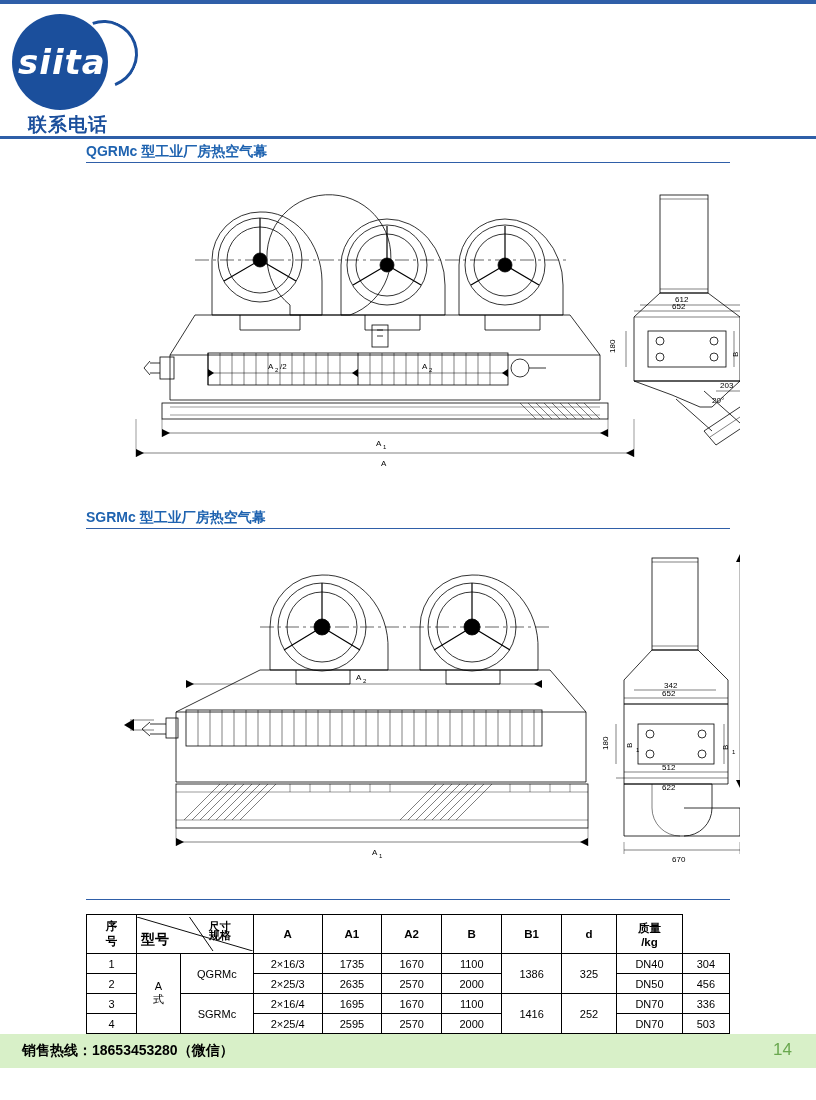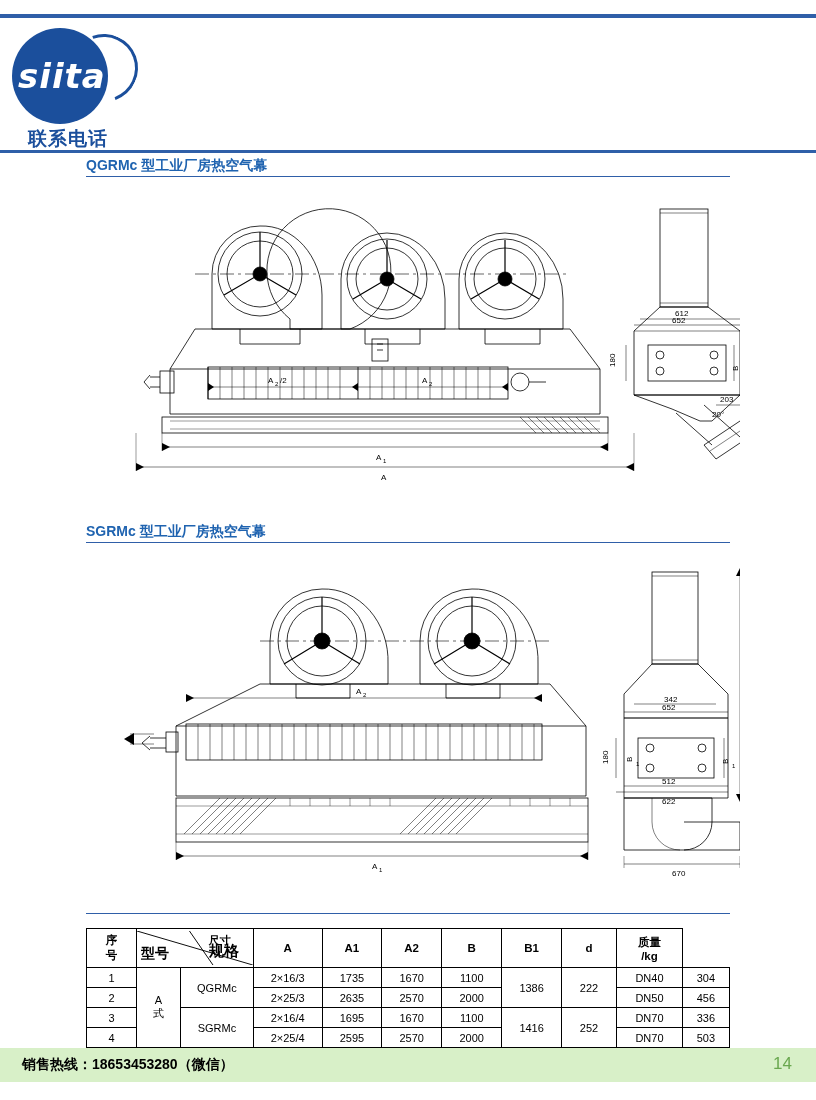--- a/index.html
+++ b/index.html
@@ -12,21 +12,20 @@
     height: 1100px;
     position: relative;
     font-family: "Liberation Sans", sans-serif;
     overflow: hidden;
   }
   .page {
     position: relative;
     width: 816px;
     height: 875px;
     background: #fff;
-    margin-top: 14px;
   }
   
   .header {
     position: absolute;
     left: 0; top: 0;
     width: 816px; height: 140px;
   }
   .logo-wrap {
     position: absolute;
     left: 10px; top: 12px;
@@ -420,21 +419,21 @@
         <tr>
           <td rowspan="1" style="width:62px;">序号</td>
           <td class="hdr-diag" colspan="2" style="width:128px;padding:0;">
             <div style="position:relative;width:100%;height:34px;">
               <svg class="d-line" viewBox="0 0 128 34" preserveAspectRatio="none">
                 <line x1="0" y1="0" x2="128" y2="34" stroke="#000" stroke-width="1"></line>
                 <line x1="58" y1="0" x2="84" y2="34" stroke="#000" stroke-width="1"></line>
               </svg>
               <span class="lbl-size">尺寸</span>
               <span class="lbl-model">型号</span>
-              <span style="position:absolute;left:72px;top:11px;font-size:15px;font-weight:bold;">规格</span>
+              <span style="position:absolute;left:72px;top:11px;font-size:11px;font-weight:bold;">规格</span>
             </div>
           </td>
           <td style="width:58px;">A</td>
           <td style="width:58px;">A1</td>
           <td style="width:58px;">A2</td>
           <td style="width:62px;">B</td>
           <td style="width:56px;">B1</td>
           <td style="width:62px;">d</td>
           <td style="width:72px;">质量 /kg</td>
         </tr>
@@ -442,21 +441,21 @@
       <tbody>
         <tr>
           <td>1</td>
           <td rowspan="4" style="width:34px;">A 式</td>
           <td rowspan="2" style="width:60px;">QGRMc</td>
           <td style="width:66px;">2×16/3</td>
           <td>1735</td>
           <td>1670</td>
           <td>1100</td>
           <td rowspan="2">1386</td>
-          <td rowspan="2">222</td>
+          <td rowspan="2">325</td>
           <td>DN40</td>
           <td>304</td>
         </tr>
         <tr>
           <td>2</td>
           <td>2×25/3</td>
           <td>2635</td>
           <td>2570</td>
           <td>2000</td>
           <td>DN50</td>

